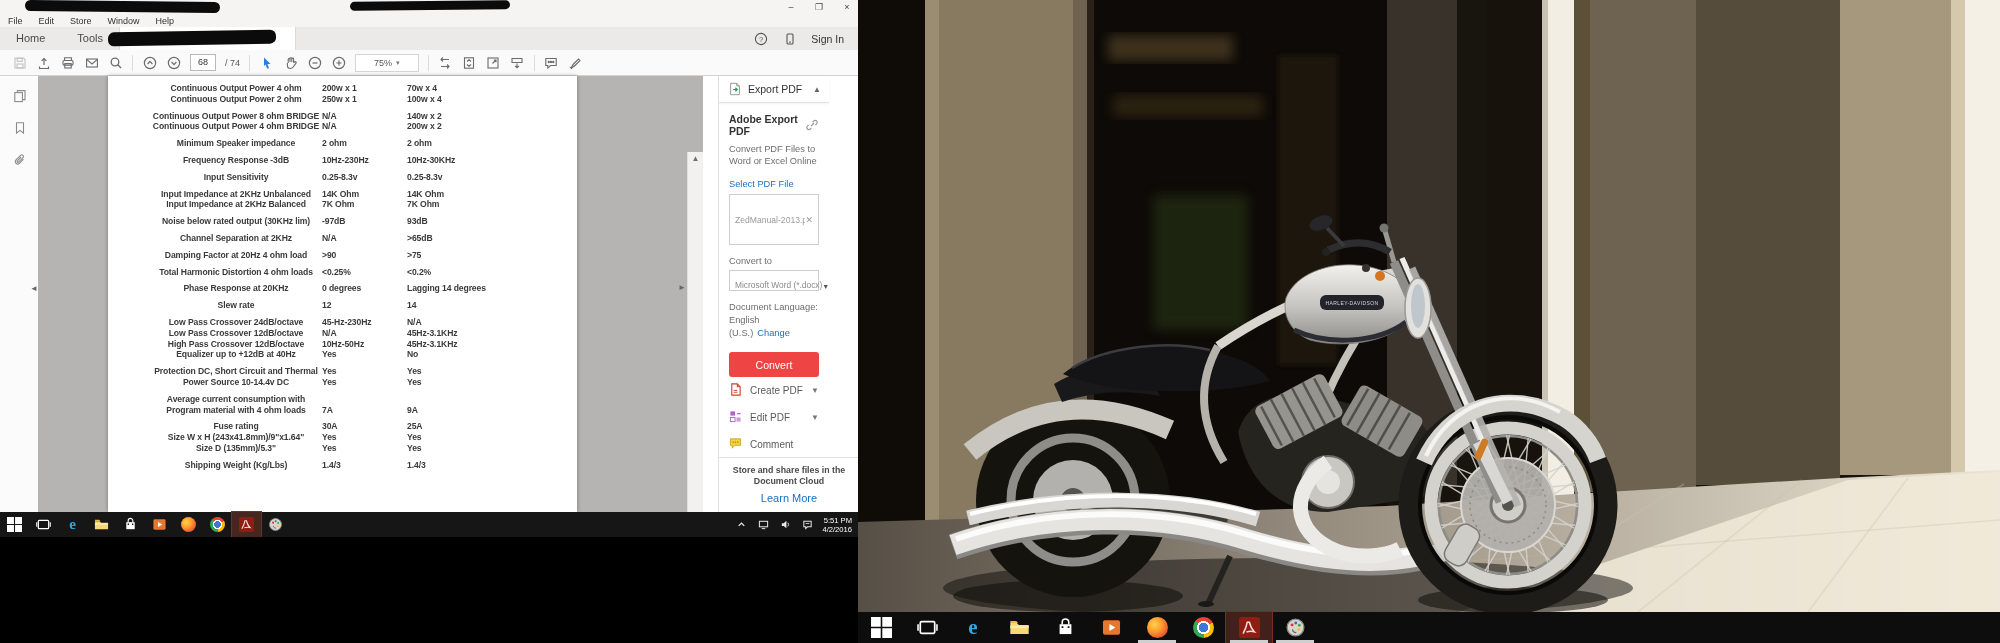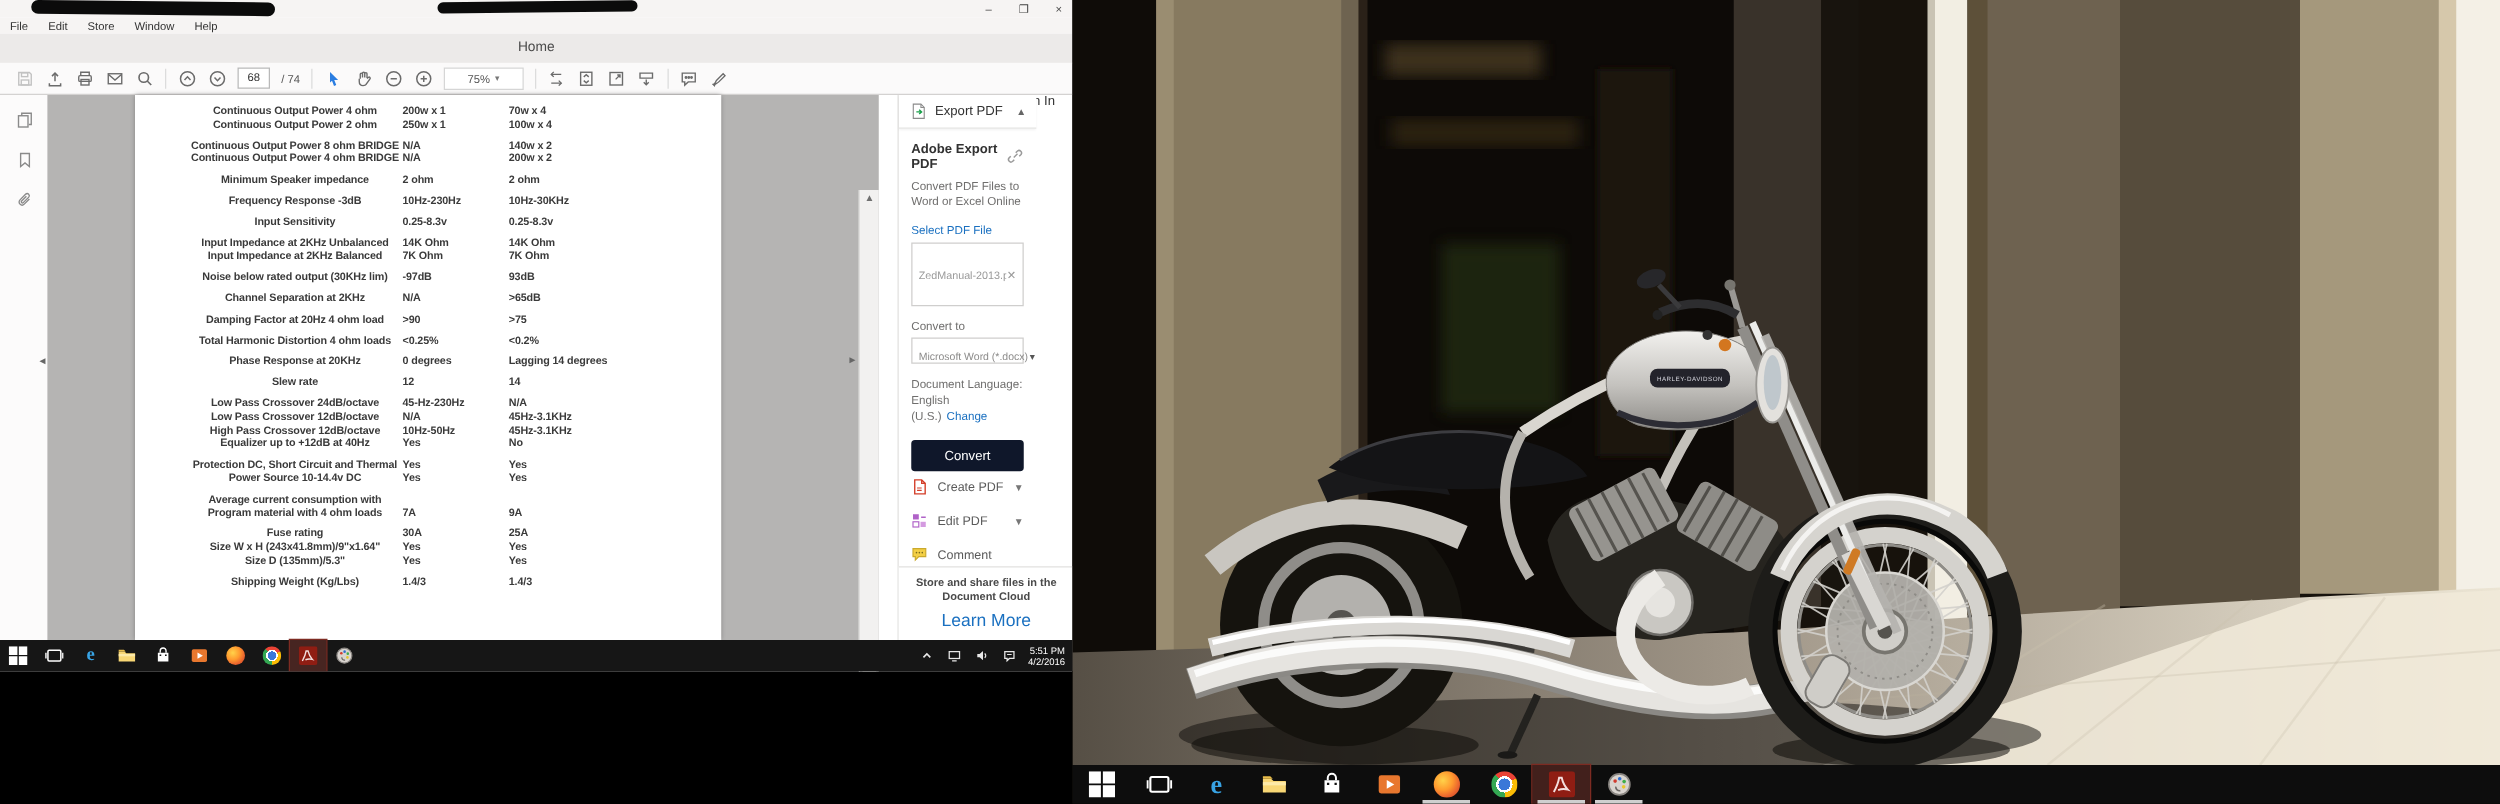--- a/index.html
+++ b/index.html
@@ -7,21 +7,21 @@
        font-family:"Liberation Sans", sans-serif; -webkit-font-smoothing:antialiased;}
   
   .left-monitor{position:absolute;left:0;top:0;width:858px;height:643px;background:#000;}
   .acrobat{position:absolute;left:0;top:0;width:858px;height:537px;background:#fff;overflow:hidden;}
   .titlebar{position:absolute;left:0;top:0;width:858px;height:14px;background:#f6f4f3;}
   .redact{position:absolute;background:#0b0b0b;border-radius:6px;}
   .win-controls{position:absolute;right:4px;top:0;height:14px;display:flex;gap:14px;align-items:center;color:#444;font-size:9px;}
   .win-controls span{width:14px;text-align:center;cursor:default;}
   .menubar{position:absolute;left:0;top:14px;width:858px;height:13px;background:#f6f4f3;display:flex;align-items:center;font-size:9px;color:#333;}
   .menubar span{padding:0 8px;}
-  .tabbar{position:absolute;left:0;top:27px;width:858px;height:23px;background:#eceae9;border-bottom:1px solid #d8d6d5;display:flex;align-items:center;font-size:11px;color:#4a4a4a;flex-direction:column;}
+  .tabbar{position:absolute;left:0;top:27px;width:858px;height:23px;background:#eceae9;border-bottom:1px solid #d8d6d5;display:flex;align-items:center;font-size:11px;color:#4a4a4a;}
   .tab{padding:0 16px;line-height:23px;}
   .doc-tab{position:relative;height:23px;width:175px;background:#fff;border-left:1px solid #dcdad9;border-right:1px solid #dcdad9;}
   .tabbar-right{margin-left:auto;display:flex;align-items:center;gap:14px;padding-right:14px;color:#3a3a3a;}
   .signin{font-size:10.5px;color:#333;}
   .toolbar{position:absolute;left:0;top:50px;width:858px;height:26px;background:#fbfafa;border-bottom:1px solid #d4d2d1;display:flex;align-items:center;gap:9px;padding-left:12px;box-sizing:border-box;}
   .tbi{width:15px;height:15px;display:inline-flex;align-items:center;justify-content:center;}
   .tbi svg{width:14px;height:14px;}
   .tb-sep{width:1px;height:16px;background:#dcdcdc;}
   .page-box{width:24px;height:15px;border:1px solid #b9b9b9;background:#fff;font-size:9px;color:#333;text-align:center;line-height:15px;}
   .page-total,.zoom-text{font-size:9px;color:#555;}
@@ -54,28 +54,28 @@
   .p-link{font-size:9.3px;color:#1a70c0;margin-top:12px;}
   .file-box{margin-top:5px;height:19px;border:1px solid #cfcecd;background:#fff;display:flex;align-items:center;padding:15px 5px;}
   .file-box .fname{font-size:8.6px;color:#9a9a9a;flex:1;overflow:hidden;white-space:nowrap;}
   .file-box .fx{color:#9a9a9a;font-size:9px;}
   .p-label{font-size:9.3px;color:#6f6e6d;margin-top:11px;}
   .select-box{margin-top:4px;height:19px;border:1px solid #cfcecd;background:#fff;display:flex;align-items:flex-end;padding:0 5px;}
   .select-box .sval{font-size:8.4px;color:#8c8b8a;flex:1;white-space:nowrap;}
   .select-box .caret{color:#555;}
   .p-lang{font-size:9.3px;color:#6f6e6d;margin-top:10px;line-height:13px;}
   .p-lang .chg{color:#1a70c0;margin-left:4px;}
-  .convert-btn{margin-top:12px;height:25px;background:#0f172a;border-radius:3px;color:#fff;font-size:10.5px;display:flex;align-items:center;justify-content:center;}
+  .convert-btn{margin-top:12px;height:25px;background:#ef4444;border-radius:3px;color:#fff;font-size:10.5px;display:flex;align-items:center;justify-content:center;}
   .tools-list{margin-top:0;}
   .tool-row{height:27px;display:flex;align-items:center;gap:8px;color:#5a5a5a;font-size:10px;}
   .tool-row svg{width:13px;height:13px;}
   .tool-row .chev{margin-left:auto;color:#777;font-size:8px;}
   .panel-footer{position:absolute;left:0;bottom:0;width:140px;background:#fff;border-top:1px solid #e2e1e0;padding:7px 6px 8px 6px;box-sizing:border-box;text-align:center;}
   .pf-line{font-size:8.8px;font-weight:bold;color:#4a4a4a;line-height:11px;}
-  .pf-link{font-size:14px;color:#1a70c0;margin-top:5px;}
+  .pf-link{font-size:11px;color:#1a70c0;margin-top:5px;}
   
   .taskbar-left{position:absolute;left:0;top:512px;width:858px;height:25px;background:#161616;display:flex;align-items:center;}
   .taskbar-left .tb-icons{display:flex;align-items:center;height:25px;}
   .tb-cell{width:29px;height:25px;display:flex;align-items:center;justify-content:center;position:relative;}
   .tb-cell svg,.tb-cell .ball{width:15px;height:15px;}
   .tray{margin-left:auto;display:flex;align-items:center;gap:7px;padding-right:6px;height:25px;}
   .tray svg{width:11px;height:11px;}
   .tray .clock{color:#fff;font-size:7.6px;line-height:9px;text-align:right;}
   .ff-ball{border-radius:50%;display:inline-block;background:radial-gradient(circle at 35% 35%, #ffd24a 0%, #ff9a2e 40%, #e9632e 68%, #b53a1f 100%);}
   .cr-ball{border-radius:50%;display:inline-block;background:radial-gradient(circle at 50% 50%, #3b78d8 0 32%, #fff 32% 44%, rgba(0,0,0,0) 44%),conic-gradient(from -45deg, #ea4335 0 30%, #fbbc05 30% 62%, #34a853 62% 100%);}

